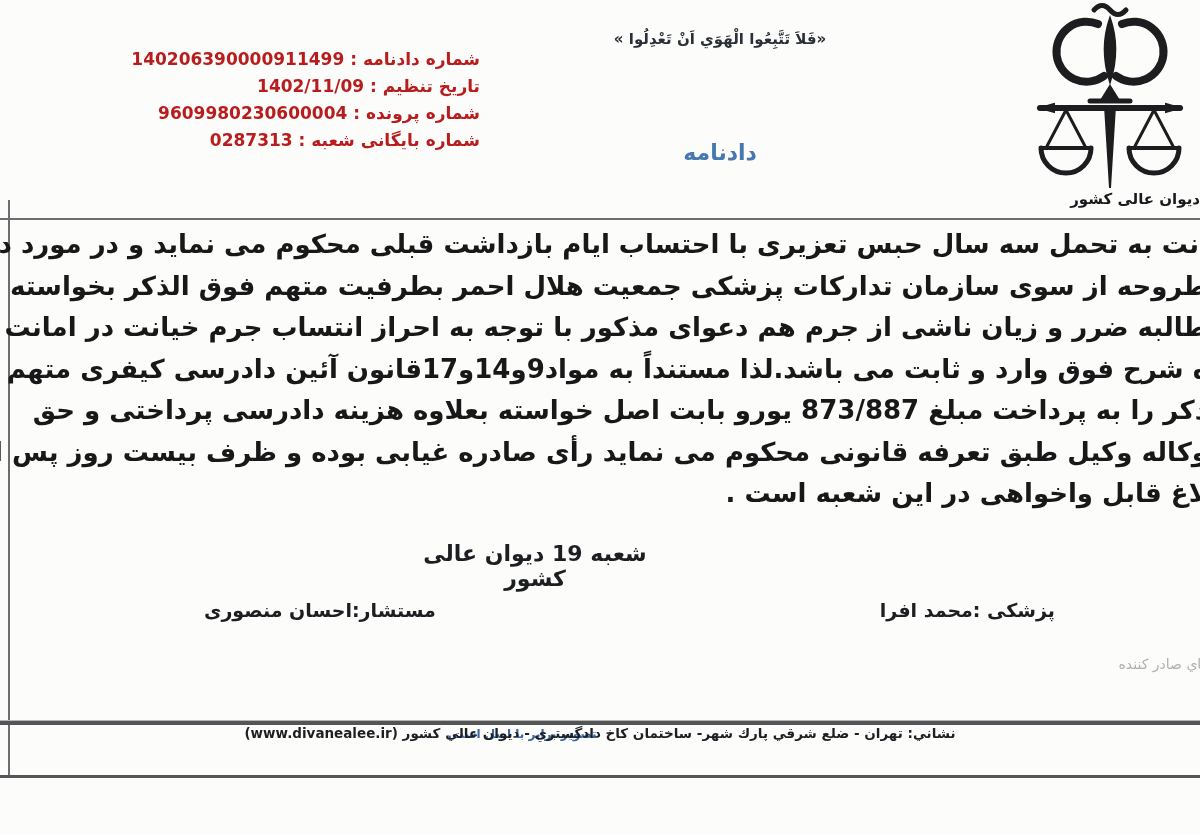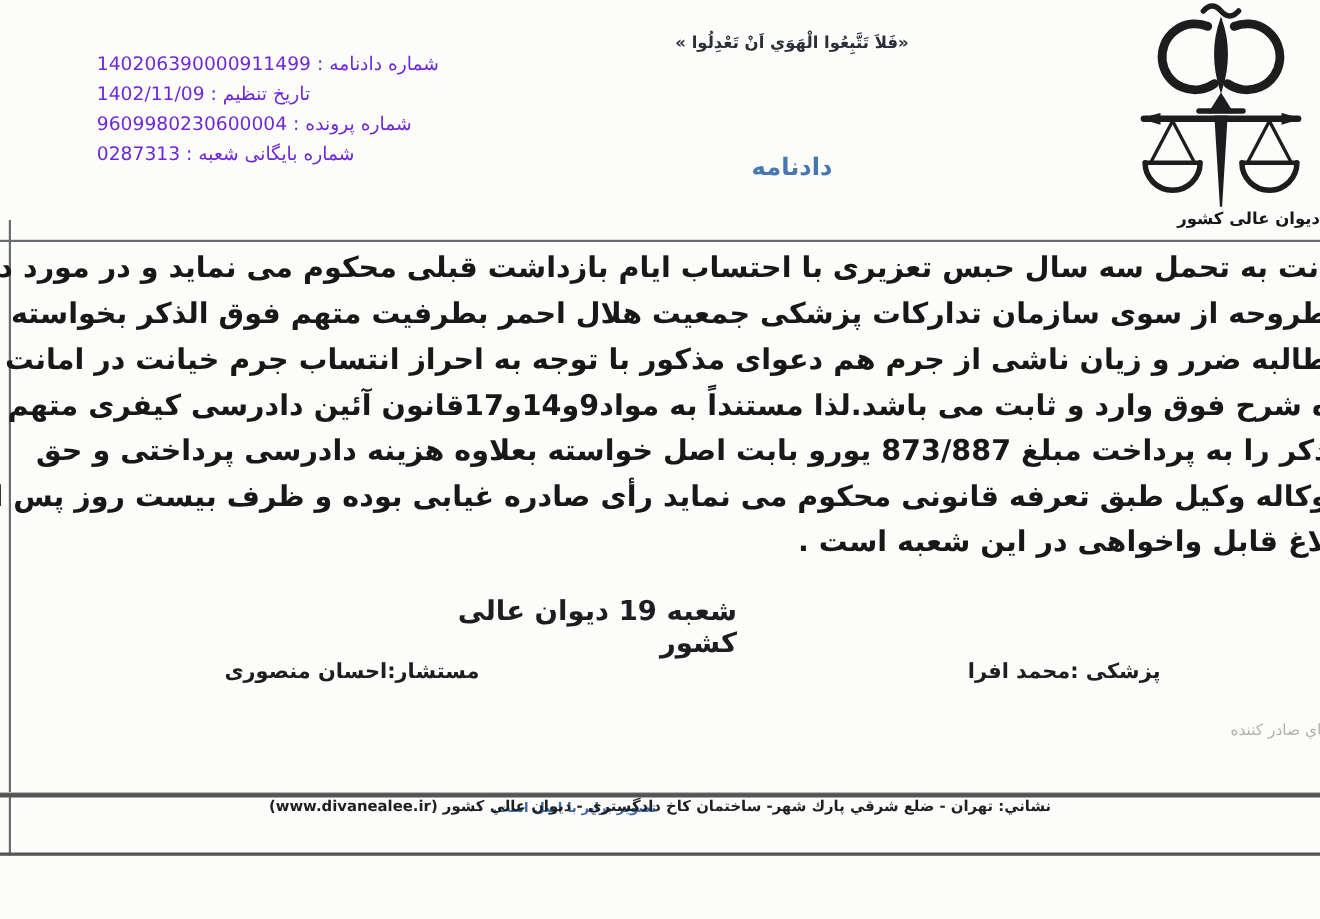--- a/index.html
+++ b/index.html
@@ -7,22 +7,22 @@
     width:1200px;height:835px;
     background:#fdfdfc;
     overflow:hidden;
     font-family:"DejaVu Sans", sans-serif;
   }
   .page{position:relative;width:1200px;height:835px;background:#fcfcfb;}
 
   
   .meta-block{
     position:absolute;top:46px;left:88px;width:392px;
-    direction:rtl;text-align:left;
-    font-weight:normal;font-size:17px;line-height:27px;color:#6d28d9;
+    direction:rtl;text-align:right;
+    font-weight:bold;font-size:17px;line-height:27px;color:#b91c1c;
   }
   .meta-line{white-space:nowrap;}
   .quote{
     position:absolute;top:30px;left:530px;width:380px;
     direction:rtl;text-align:center;
     font-weight:bold;font-size:15px;color:#2a2f38;
   }
   .branch-line{
     position:absolute;top:100px;left:530px;width:380px;
     direction:rtl;text-align:center;
@@ -49,22 +49,22 @@
   .body-text{
     position:absolute;top:224px;right:-8px;
     direction:rtl;text-align:right;
     font-size:26px;font-weight:600;line-height:41.5px;color:#181819;
   }
   .body-text .line{white-space:nowrap;}
 
   
   .branch-signature{
     position:absolute;top:541px;left:400px;width:270px;
-    direction:rtl;text-align:right;
-    font-weight:bold;font-size:25px;color:#1c1e21;
+    direction:rtl;text-align:center;
+    font-weight:bold;font-size:22px;color:#1c1e21;
   }
   .sig-president{
     position:absolute;top:599px;right:145px;
     direction:rtl;font-weight:bold;font-size:19px;color:#1c1e21;white-space:nowrap;
   }
   .sig-counselor{
     position:absolute;top:599px;left:204px;
     direction:rtl;font-weight:bold;font-size:19px;color:#1c1e21;white-space:nowrap;
   }
   .issuers-note{

